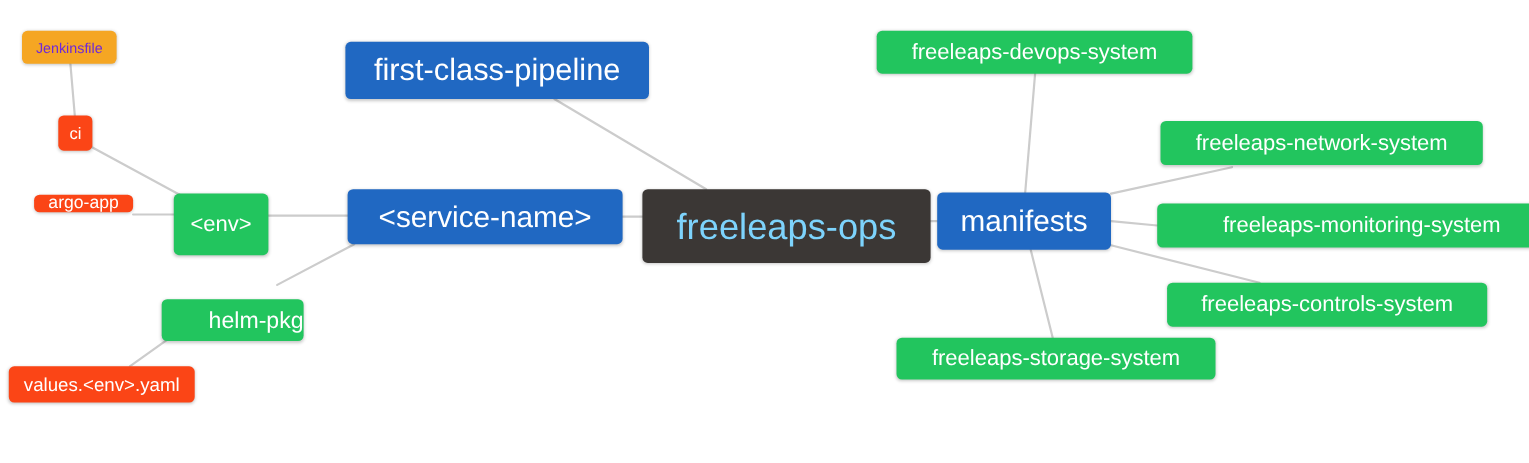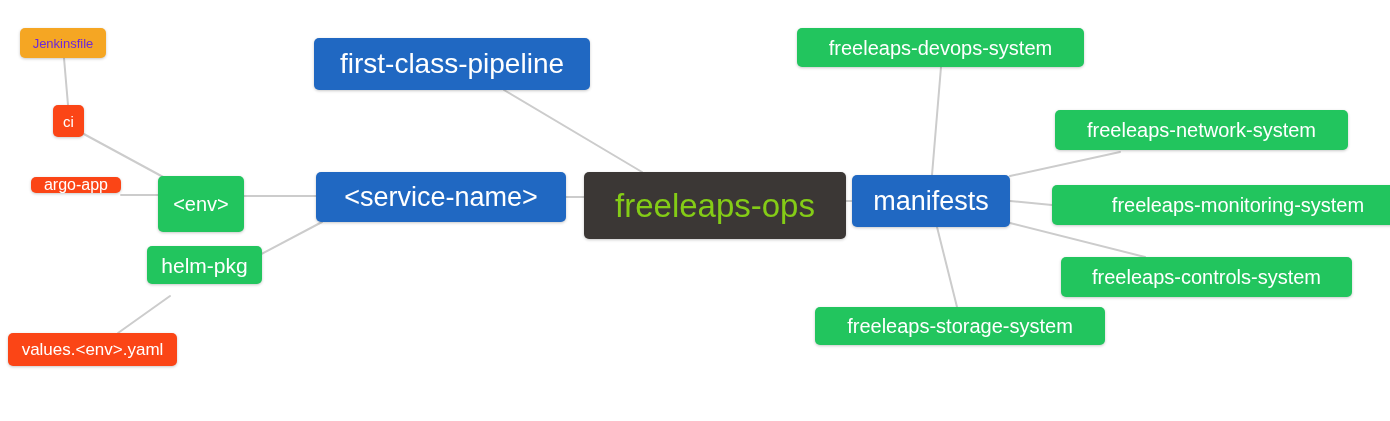--- a/index.html
+++ b/index.html
@@ -52,36 +52,36 @@
       <line x1="118" y1="333" x2="170" y2="296" stroke="#CCCCCC" stroke-width="2" stroke-linecap="round"></line>
       <line x1="504" y1="90" x2="642" y2="172" stroke="#CCCCCC" stroke-width="2" stroke-linecap="round"></line>
       <line x1="566" y1="197" x2="584" y2="197" stroke="#CCCCCC" stroke-width="2" stroke-linecap="round"></line>
       <line x1="846" y1="201" x2="852" y2="201" stroke="#CCCCCC" stroke-width="2" stroke-linecap="round"></line>
       <line x1="932" y1="175" x2="941" y2="67" stroke="#CCCCCC" stroke-width="2" stroke-linecap="round"></line>
       <line x1="1010" y1="176" x2="1120" y2="152" stroke="#CCCCCC" stroke-width="2" stroke-linecap="round"></line>
       <line x1="1010" y1="201" x2="1052" y2="205" stroke="#CCCCCC" stroke-width="2" stroke-linecap="round"></line>
       <line x1="1010" y1="223" x2="1145" y2="257" stroke="#CCCCCC" stroke-width="2" stroke-linecap="round"></line>
       <line x1="937" y1="227" x2="957" y2="307" stroke="#CCCCCC" stroke-width="2" stroke-linecap="round"></line>
     </svg>
-<div class="node node-root" style="left: 584px; top: 172px; width: 262px; height: 67px; background: rgb(59, 55, 53); color: #84cc16; font-size: 33px;">
+<div class="node node-root" style="left: 584px; top: 172px; width: 262px; height: 67px; background: rgb(59, 55, 53); color: #7dd3fc; font-size: 33px;">
       <span>freeleaps-ops</span>
     </div>
     <div class="node node-branch" style="left: 314px; top: 38px; width: 276px; height: 52px; background: rgb(32, 104, 194); color: rgb(255, 255, 255); font-size: 28px;">
       <span>first-class-pipeline</span>
     </div>
     <div class="node node-branch" style="left: 316px; top: 172px; width: 250px; height: 50px; background: rgb(32, 104, 194); color: rgb(255, 255, 255); font-size: 27px;">
       <span>&lt;service-name&gt;</span>
     </div>
     <div class="node node-branch" style="left: 852px; top: 175px; width: 158px; height: 52px; background: rgb(32, 104, 194); color: rgb(255, 255, 255); font-size: 27px;">
       <span>manifests</span>
     </div>
     <div class="node node-leaf" style="left: 158px; top: 176px; width: 86px; height: 56px; background: rgb(34, 197, 94); color: rgb(255, 255, 255); font-size: 20px;">
       <span>&lt;env&gt;</span>
     </div>
-    <div class="node node-leaf" style="left: 147px; top: 246px; width: 115px; height: 38px; background: rgb(34, 197, 94); color: rgb(255, 255, 255); font-size: 21px;">
+    <div class="node node-leaf" style="left: 147px; top: 272px; width: 129px; height: 38px; background: rgb(34, 197, 94); color: rgb(255, 255, 255); font-size: 21px; justify-content: flex-end;">
       <span>helm-pkg</span>
     </div>
     <div class="node node-leaf" style="left: 53px; top: 105px; width: 31px; height: 32px; background: rgb(251, 69, 22); color: rgb(255, 255, 255); font-size: 15px;">
       <span>ci</span>
     </div>
     <div class="node node-leaf" style="left: 31px; top: 177px; width: 90px; height: 16px; background: rgb(251, 69, 22); color: rgb(255, 255, 255); font-size: 16px; align-items: center;">
       <span>argo-app</span>
     </div>
     <div class="node node-leaf" style="left: 8px; top: 333px; width: 169px; height: 33px; background: rgb(251, 69, 22); color: rgb(255, 255, 255); font-size: 17px;">
       <span>values.&lt;env&gt;.yaml</span>

